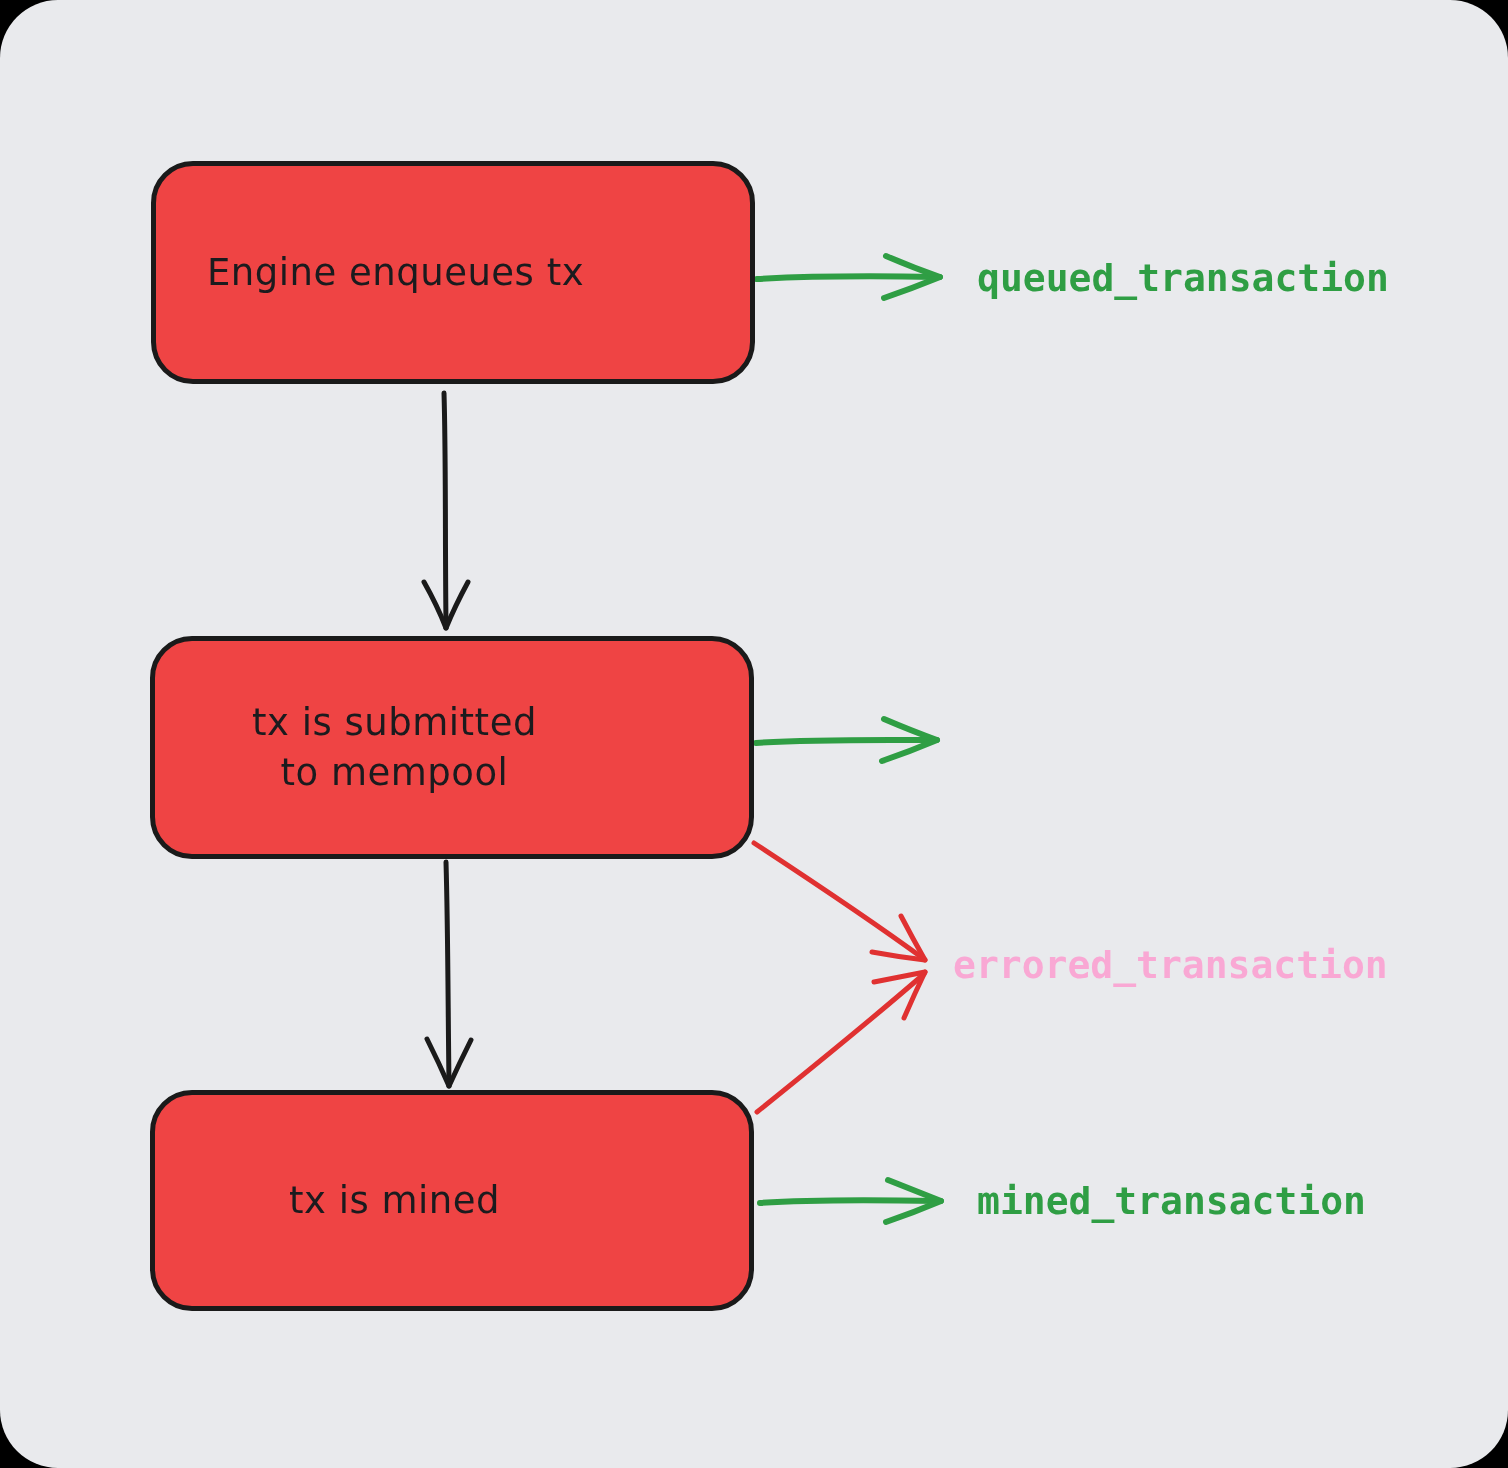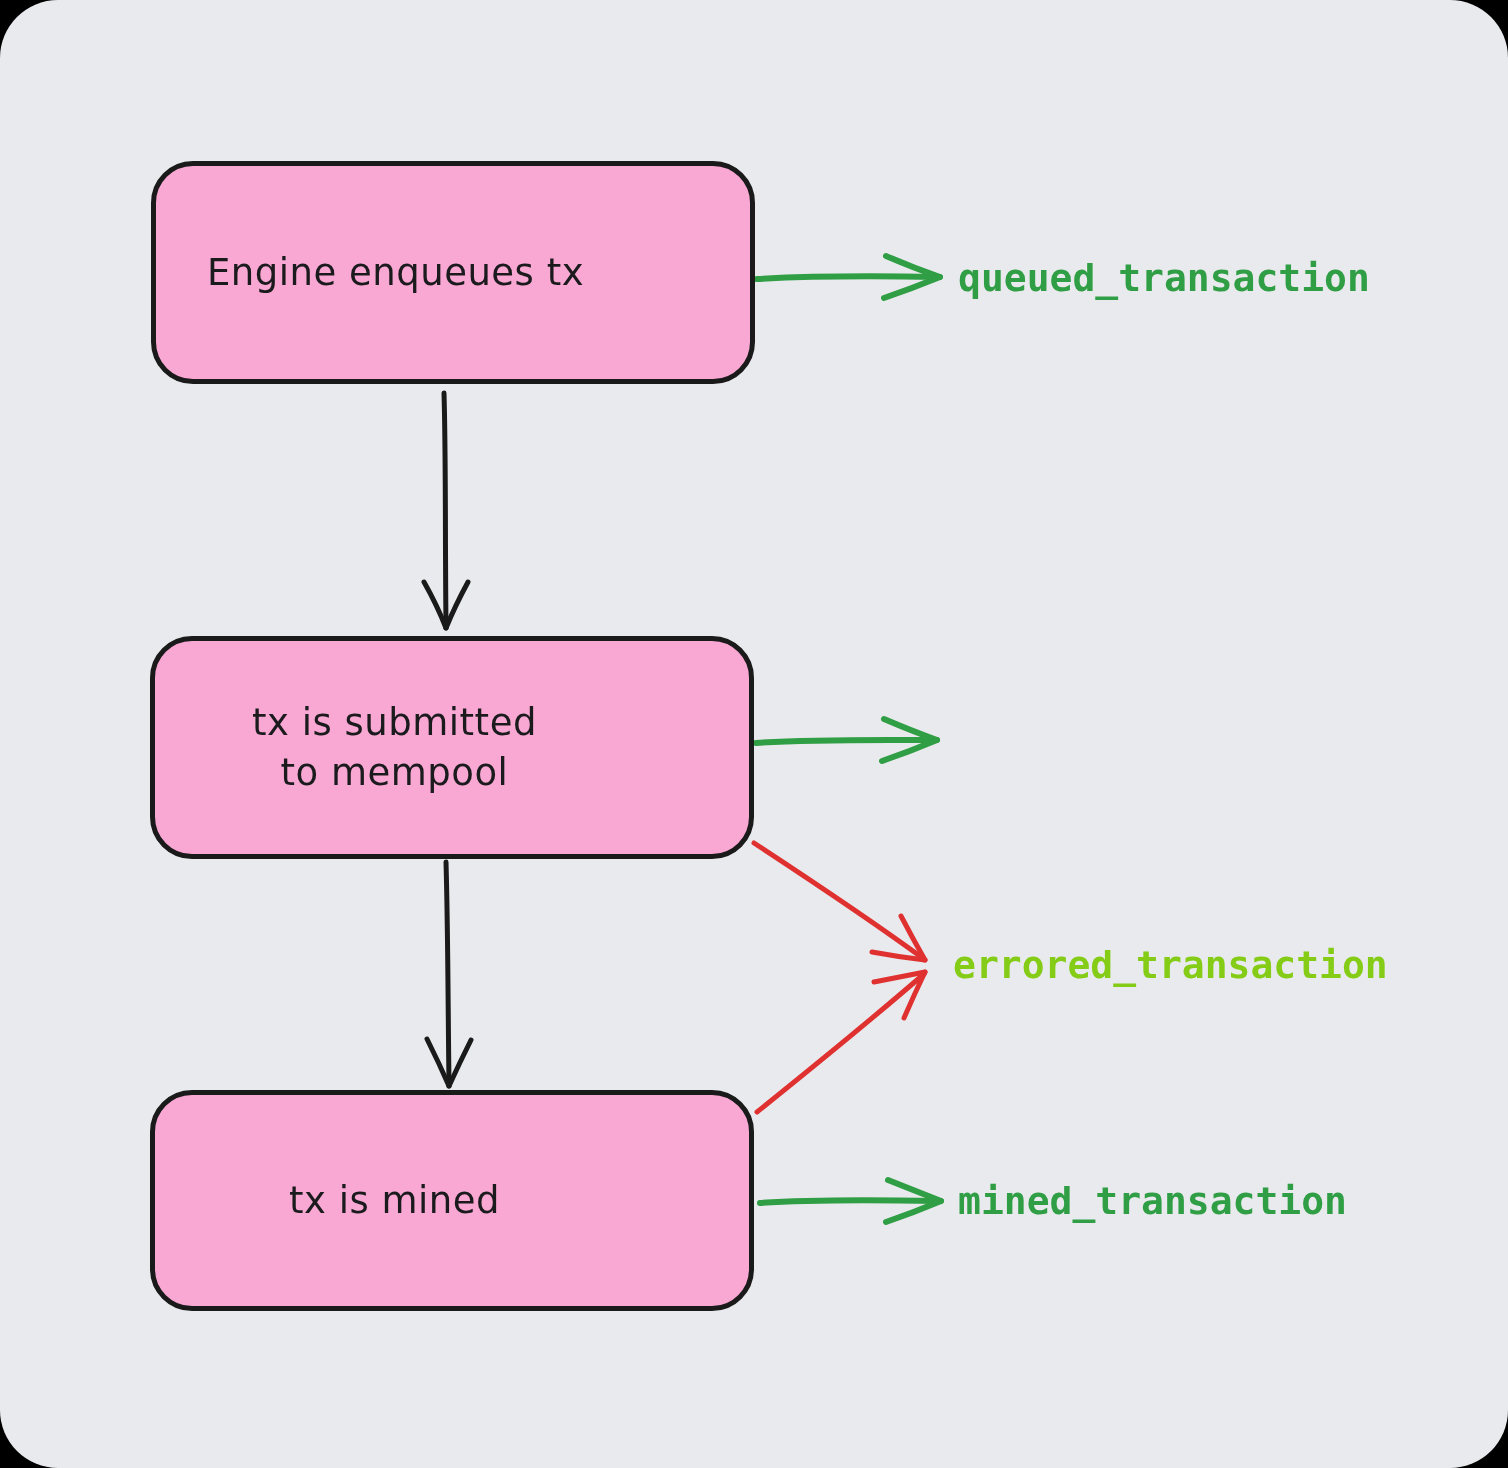--- a/index.html
+++ b/index.html
@@ -25,21 +25,21 @@
     position: absolute;
     left: 0;
     top: 0;
     width: 1508px;
     height: 1468px;
     pointer-events: none;
   }
   .node {
     position: absolute;
     box-sizing: border-box;
-    background: #f9a8d4;
+    background: #ef4444;
     border: 5px solid #1a1a1a;
     border-radius: 42px;
     display: flex;
     flex-direction: column;
     align-items: center;
     justify-content: center;
     padding-right: 115px;
     color: #1b1b1e;
     font-size: 37px;
     line-height: 1.35;
@@ -51,22 +51,22 @@
   .node-3 { left: 150px; top: 1090px; width: 604px; height: 221px; }
   .event-label {
     position: absolute;
     transform: translateY(-52%);
     font-family: "DejaVu Sans Mono", "Liberation Mono", monospace;
     font-weight: 700;
     font-size: 38px;
     letter-spacing: 0px;
     white-space: nowrap;
   }
-  .event-success { color: #2f9e44; }
-  .event-error   { color: #84cc16; }
+  .event-success { color: #2f9e44; margin-left: 19px; }
+  .event-error   { color: #f9a8d4; }
   .lbl-queued  { left: 958px; top: 279px; }
   .lbl-sent    { left: 958px; top: 742px; }
   .lbl-errored { left: 953px; top: 966px; }
   .lbl-mined   { left: 958px; top: 1202px; text-align: right; }
 </style>
 </head>
 <body>
 
 <div class="stage">
   <div class="canvas"></div>

